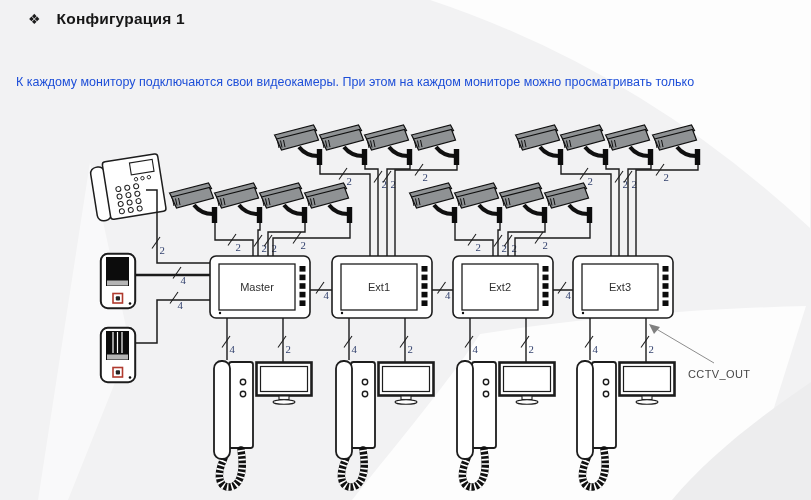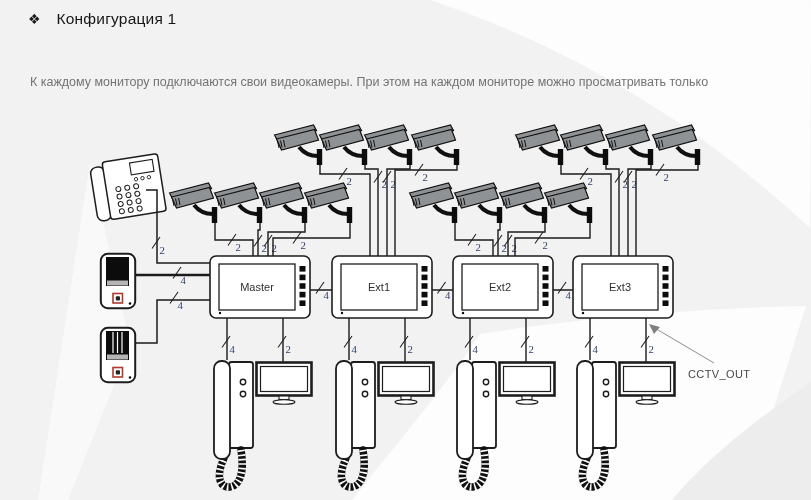--- a/index.html
+++ b/index.html
@@ -6,23 +6,23 @@
     --background:#f2f2f3; --camera-gray:#8f9294; --label-blue:#33426e;
     --door-red:#b03a2e; --line-dark:#1b1b1b;
   }
   html,body{margin:0;padding:0}
   body{width:811px;height:500px;overflow:hidden;background:var(--background);
        font-family:"Liberation Sans","DejaVu Sans",sans-serif;position:relative}
   #stage{position:absolute;inset:0;width:811px;height:500px}
   svg#diagram{position:absolute;left:0;top:0}
   header{position:absolute;left:28px;top:10px;display:flex;align-items:baseline;z-index:3}
   .bullet{font-size:14px;color:#1c1c1c;margin-right:16px}
-  h1{font-size:15.5px;font-weight:normal;color:#161616;margin:0;letter-spacing:.2px}
-  .desc{position:absolute;left:30px;top:55px;width:775px;z-index:3;
-        font-size:12.5px;color:#737373;line-height:28px}
+  h1{font-size:15.5px;font-weight:bold;color:#161616;margin:0;letter-spacing:.2px}
+  .desc{position:absolute;left:16px;top:55px;width:775px;z-index:3;
+        font-size:12.5px;color:#1d4ed8;line-height:28px}
   .desc span{display:block;white-space:nowrap}
   
   .wire{fill:none;stroke:var(--line-dark)}
   .slash{stroke:var(--line-dark);stroke-width:1.05}
   .wl{font:10.8px "Liberation Serif","DejaVu Serif",serif;fill:var(--label-blue)}
   .mon-label{font:11px "Liberation Sans","DejaVu Sans",sans-serif;fill:#2f2f2f}
   .cctv-label{font:11px "Liberation Sans","DejaVu Sans",sans-serif;fill:#474747;letter-spacing:.4px}
   .arrow{stroke:#808080;stroke-width:.9}
   .arrowhead{fill:#808080}
   .panel{fill:#fff;stroke:#1d1d1d}

